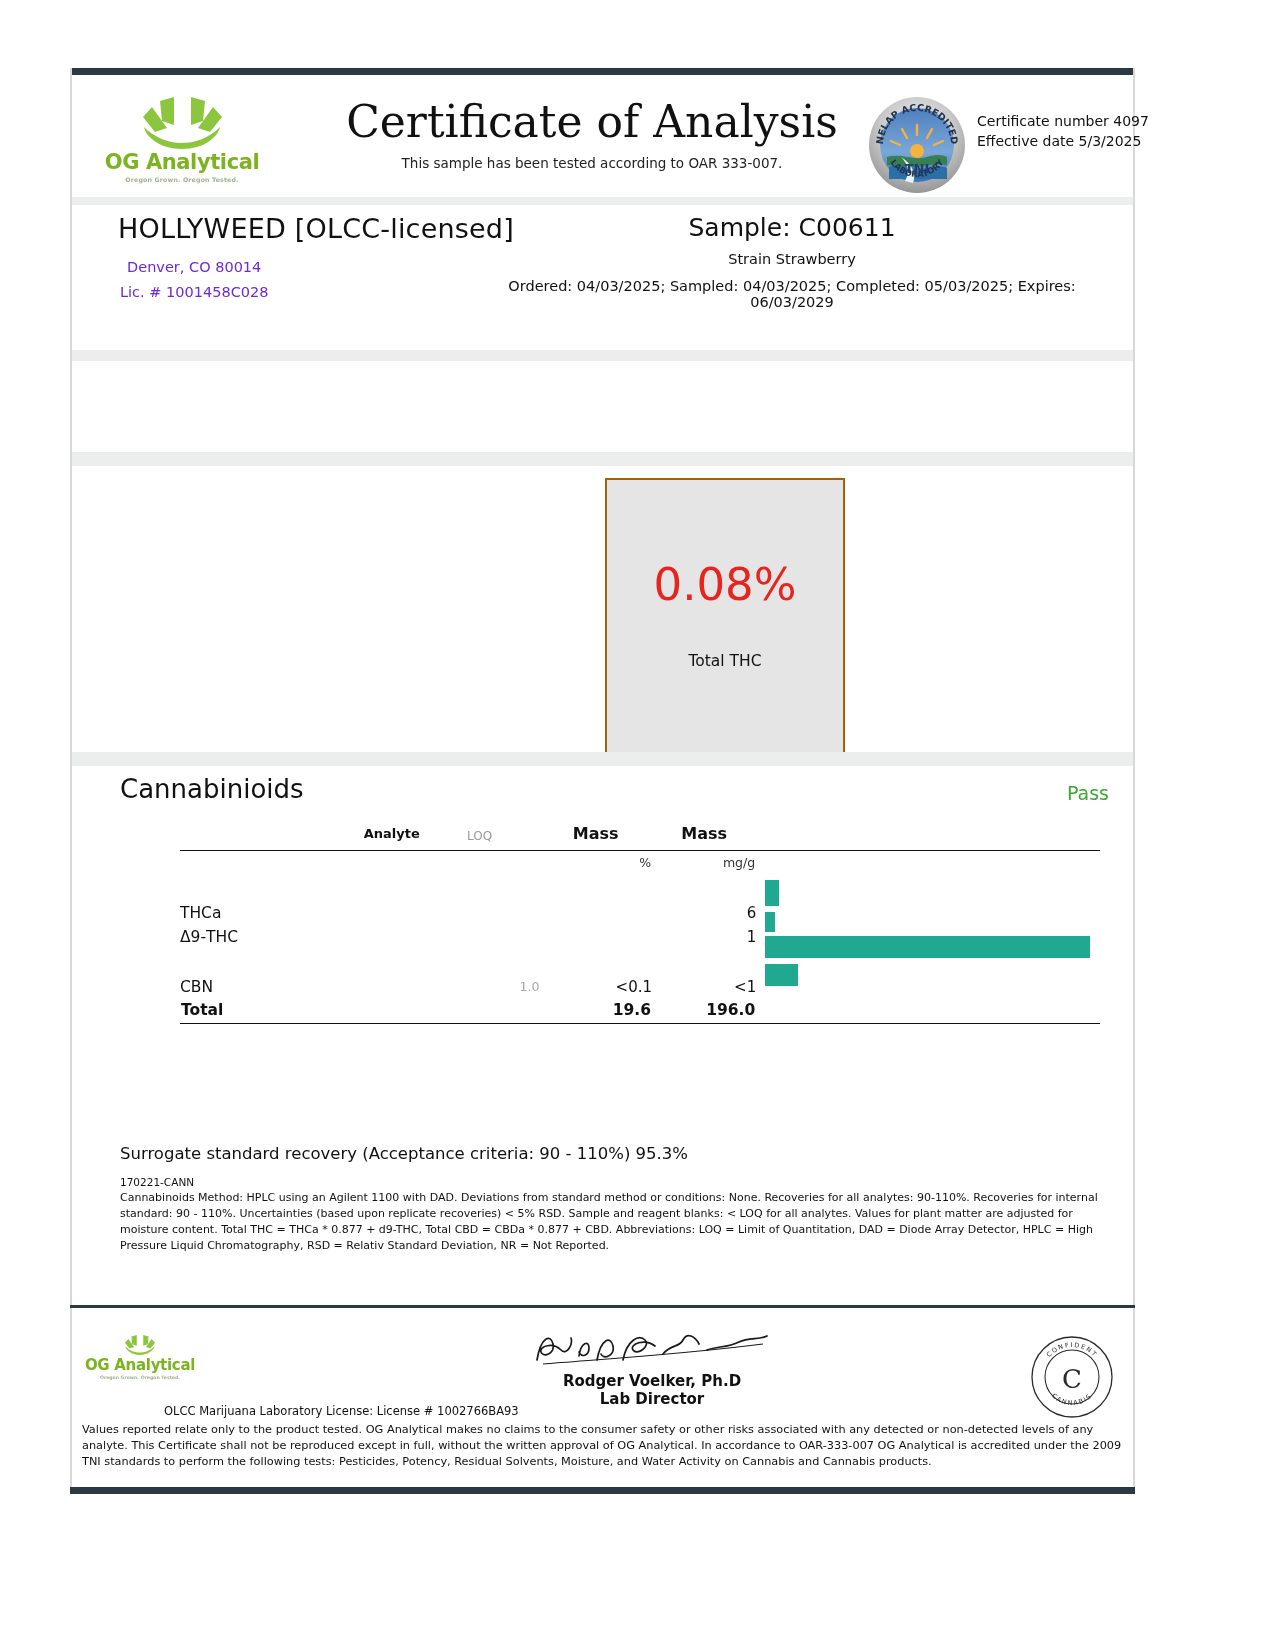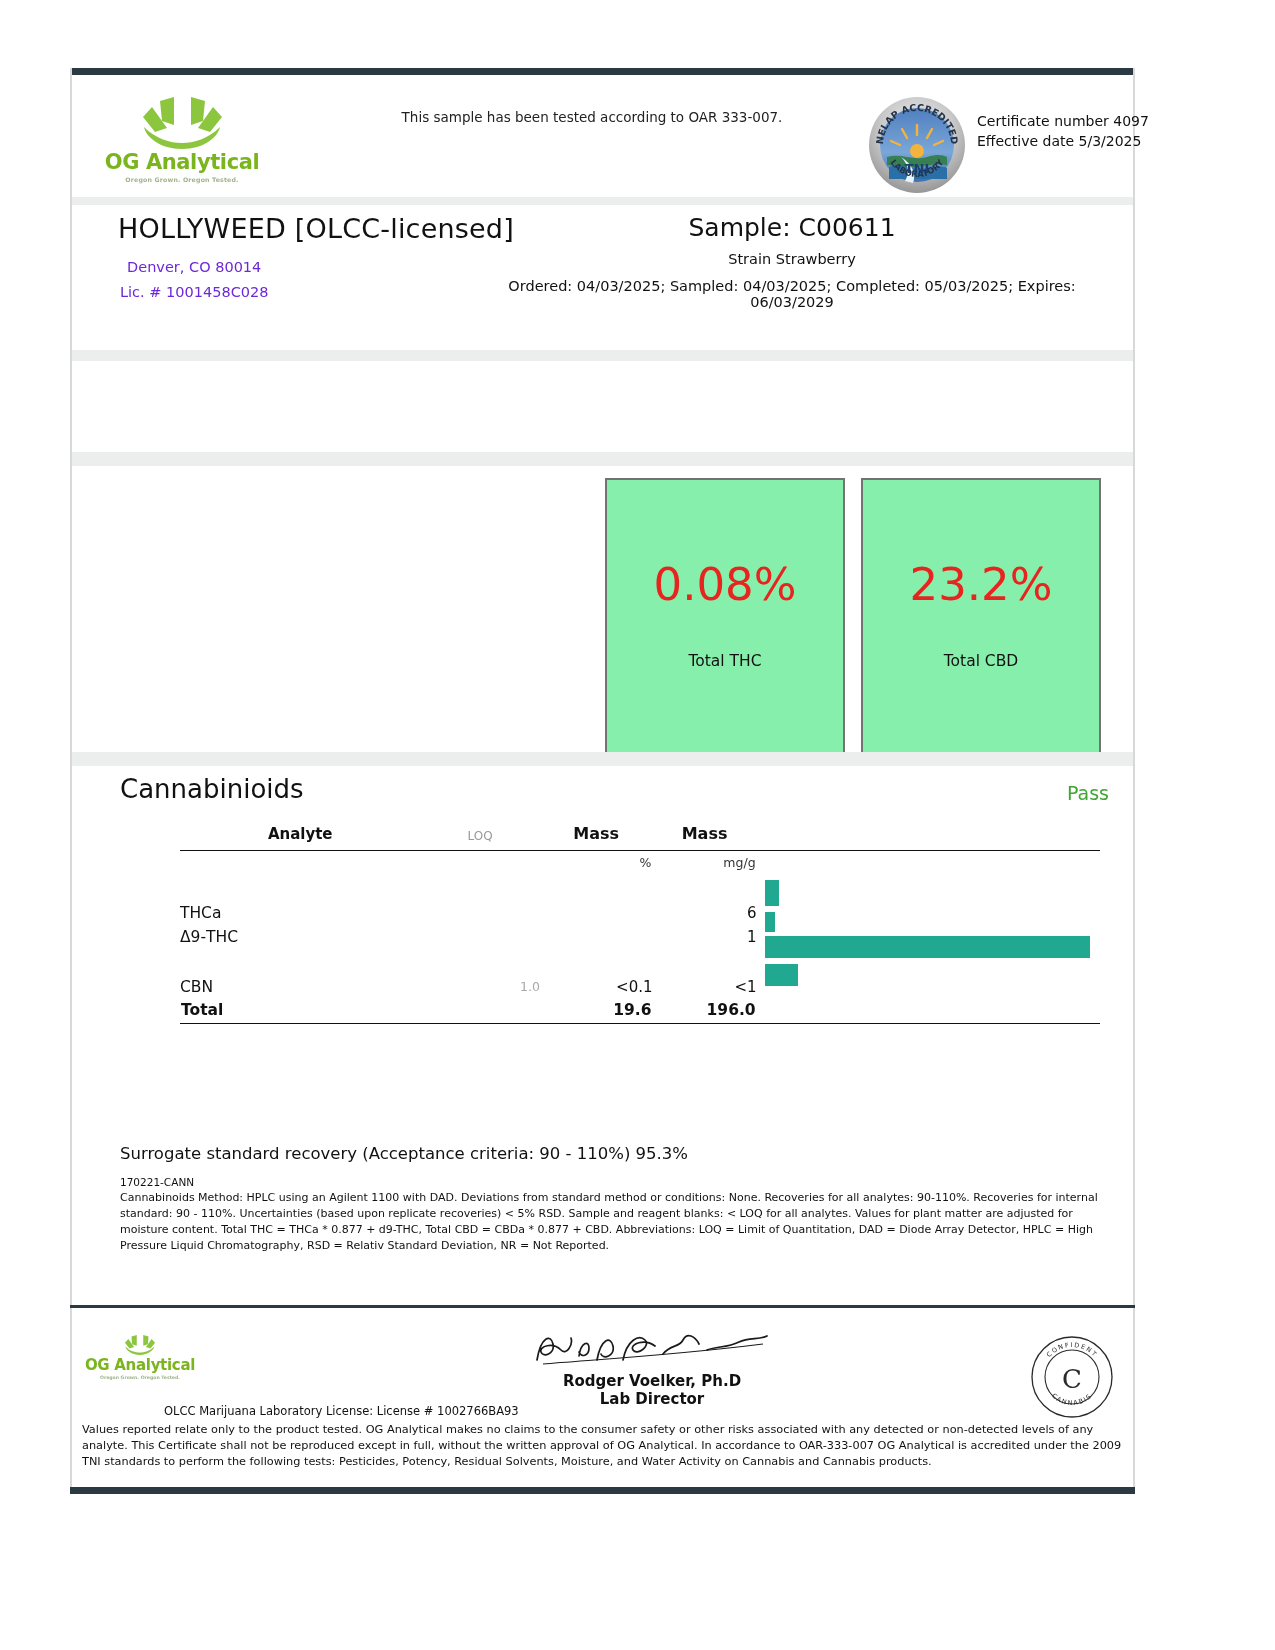--- a/index.html
+++ b/index.html
@@ -66,21 +66,21 @@
   
   .product-block { position:absolute; left:72px; top:360px; width:1061px; height:92px; background:#fff; }
   .product-name { position:absolute; left:48px; top:12px; font-size:25px; color:#111; }
   .product-type { position:absolute; left:50px; top:52px; font-size:14.5px; color:#111; }
   .product-lot { position:absolute; left:50px; top:75px; font-size:14.5px; color:#111; }
 
   
   .potency-area { position:absolute; left:72px; top:468px; width:1061px; height:290px; background:#fff; }
   .pot-box {
     position:absolute; top:10px; width:240px; height:296px;
-    border:2px solid #737373; background:#86efac;
+    border:2px solid #a16207; background:#e5e5e5;
   }
   .pot-box.b1 { left:533px; }
   .pot-box.b2 { left:789px; }
   .pot-val {
     position:absolute; left:0; right:0; top:78px; text-align:center;
     font-size:45px; color:#e8241f; font-family:"DejaVu Sans", sans-serif;
   }
   .pot-lbl {
     position:absolute; left:0; right:0; top:172px; text-align:center;
     font-size:15.5px; color:#111;
@@ -91,21 +91,21 @@
   .cann-head { position:absolute; left:48px; top:8px; font-size:26px; color:#111; }
   .cann-status { position:absolute; right:24px; top:16px; font-size:19px; color:#3fa535; }
 
   table.analytes {
     position:absolute; left:108px; top:58px; width:920px;
     border-collapse:collapse; font-size:15px; color:#111;
   }
   table.analytes th {
     font-weight:bold; text-align:center; padding:0 0 4px 0; font-size:16px;
   }
-  table.analytes th.analyte-h { text-align:center; font-size:15px; }
+  table.analytes th.analyte-h { text-align:right; font-size:13px; }
   table.analytes th.loq-h { color:#999; font-size:12px; font-weight:normal; vertical-align:bottom; }
   table.analytes th.bar-h { width:380px; }
   .hdr-rule td { border-bottom:1.6px solid #111; height:3px; padding:0; }
   .unit-row td { text-align:right; font-size:12.5px; color:#333; padding-top:4px; }
   .unit-row td.analyte-c { text-align:left; }
   tr.data td { padding:3px 0; text-align:right; vertical-align:middle; height:24px; }
   tr.data td.analyte-c { text-align:left; font-size:15.5px; }
   tr.data td.loq-c { color:#a9a9a9; font-size:12.5px; }
   tr.data td.bar-c { text-align:left; padding-left:14px; }
   tr.total td { font-weight:bold; text-align:right; padding-top:2px; font-size:15.5px; }
@@ -163,20 +163,21 @@
           <path d="M22 12 L37 33 L25 37 L13 22 Z" fill="#8cc63f"></path>
           <path d="M83 12 L68 33 L80 37 L92 22 Z" fill="#8cc63f"></path>
           <path d="M52 54 C30 54 16 42 14 32 C26 44 40 48 52 48 C64 48 78 44 90 32 C88 42 74 54 52 54 Z" fill="#8cc63f"></path>
         </svg>
       </div>
       <div class="logo-name">OG Analytical</div>
       <div class="logo-tag">Oregon Grown. Oregon Tested.</div>
     </div>
 
     <div class="title-block">
+      <div class="title-main">Certificate of Analysis</div>
       <div class="title-sub">This sample has been tested according to OAR 333-007.</div>
     </div>
 
     <div class="seal-wrap">
       <svg width="100" height="100" viewBox="0 0 100 100">
         <defs>
           <radialGradient id="ring" cx="50%" cy="35%" r="70%">
             <stop offset="0%" stop-color="#f2f2f2"></stop>
             <stop offset="55%" stop-color="#c9c9c9"></stop>
             <stop offset="100%" stop-color="#8d8d8d"></stop>
@@ -238,24 +239,20 @@
   <div class="band" style="left:72px; top:350px; width:1061px; height:11px;"></div>
 
 
   <div class="band" style="left:72px; top:452px; width:1061px; height:14px;"></div>
 
   <div class="potency-area">
     <div class="pot-box b1">
       <div class="pot-val">0.08%</div>
       <div class="pot-lbl">Total THC</div>
     </div>
-    <div class="pot-box b2">
-      <div class="pot-val">23.2%</div>
-      <div class="pot-lbl">Total CBD</div>
-    </div>
   </div>
 
   <div class="band" style="left:72px; top:752px; width:1061px; height:14px;"></div>
 
   <div class="cann-panel">
     <div class="cann-head">Cannabinioids</div>
     <div class="cann-status">Pass</div>
 
     <table class="analytes">
       <tbody>

